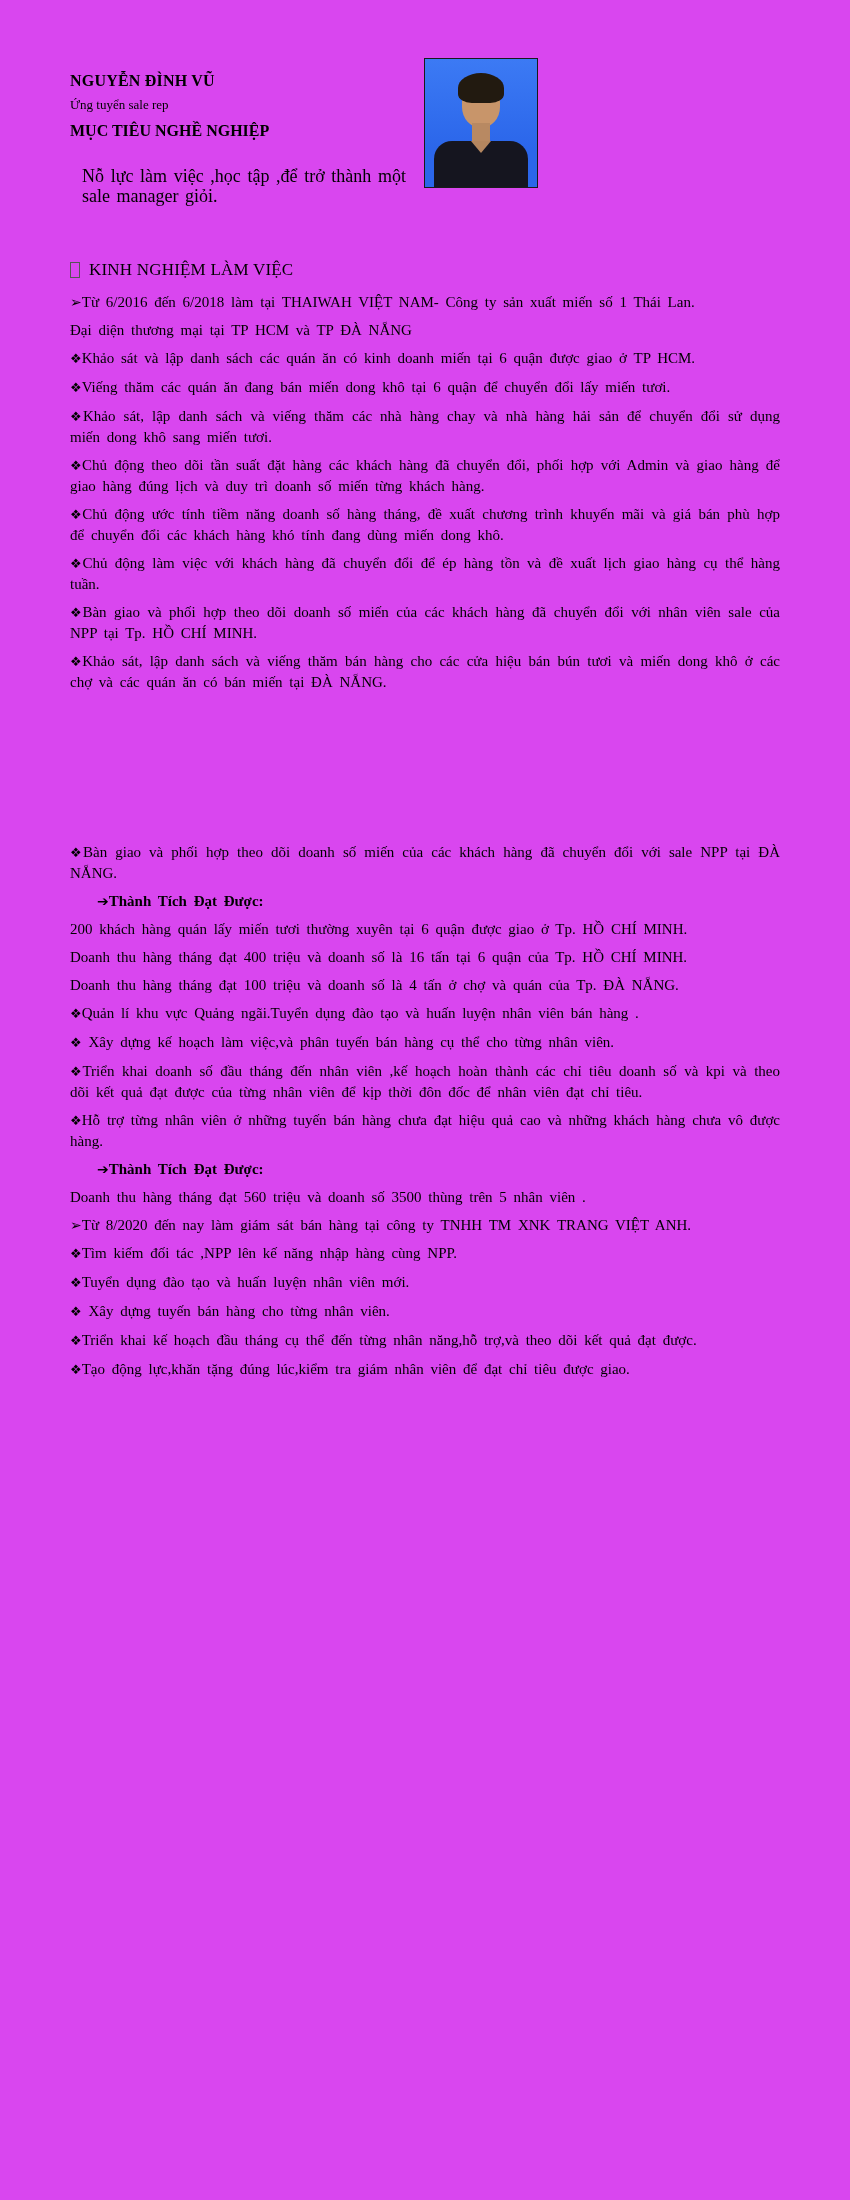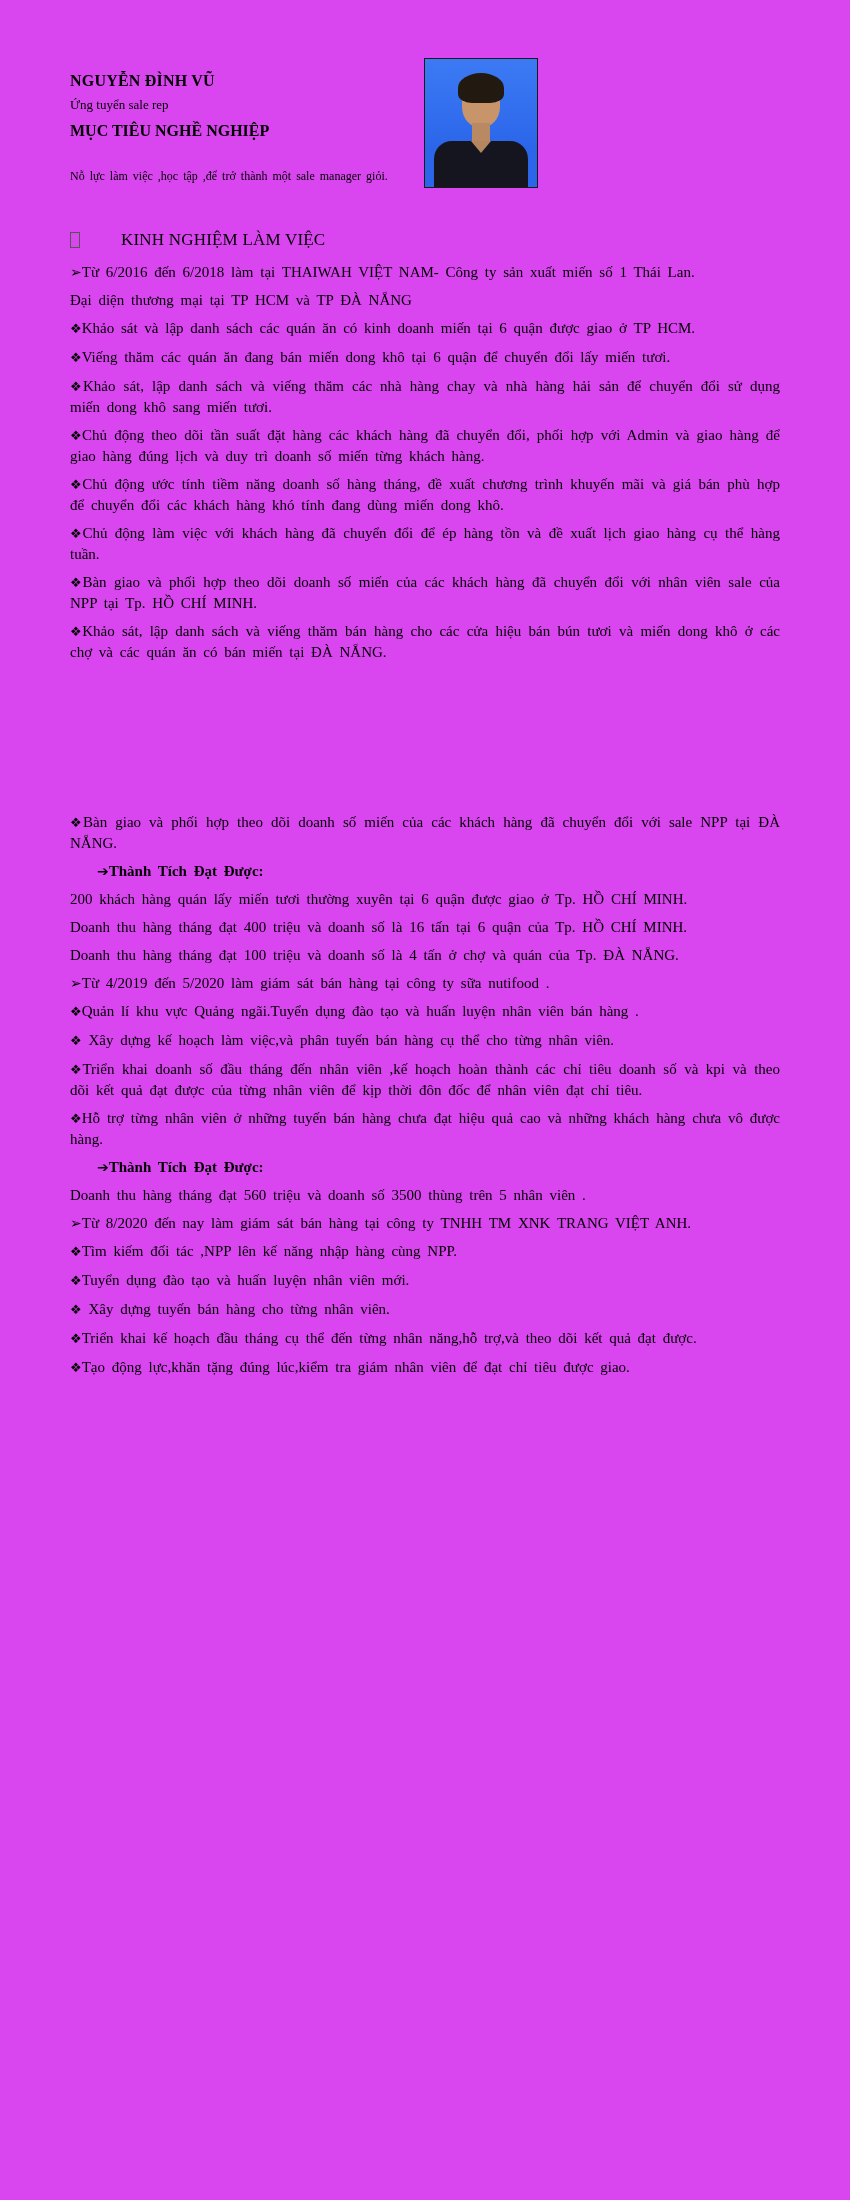--- a/index.html
+++ b/index.html
@@ -43,23 +43,23 @@
   .applying {
     font-size: 13px;
     margin: 0 0 9px 0;
   }
   .objective-heading {
     font-size: 16px;
     font-weight: bold;
     margin: 0 0 26px 0;
   }
   .objective-text {
-    font-size: 12px;
+    font-size: 18px;
     line-height: 20px;
-    margin: 0;
+    margin: 12px;
     text-align: justify;
     word-spacing: 2px;
   }
 
   
   .photo {
     position: relative;
     width: 112px;
     height: 128px;
     margin-left: 6px;
@@ -116,21 +116,20 @@
   }
 
   
   .exp-heading {
     display: flex;
     align-items: center;
     font-size: 17px;
     font-weight: 400;
     margin: 42px 0 12px 0;
     letter-spacing: 0.2px;
-    gap: 32px;
   }
   .tofu {
     display: inline-block;
     width: 8px;
     height: 14px;
     border: 1px solid #555;
     margin-right: 9px;
     flex: 0 0 auto;
   }
 
@@ -189,21 +188,20 @@
         <p class="para"><span class="bullet bullet-diamond">❖</span><span>Chủ động theo dõi tần suất đặt hàng các khách hàng đã chuyển đổi, phối hợp với Admin và giao hàng để giao hàng đúng lịch và duy trì doanh số miến từng khách hàng.</span></p>
         <p class="para"><span class="bullet bullet-diamond">❖</span><span>Chủ động ước tính tiềm năng doanh số hàng tháng, đề xuất chương trình khuyến mãi và giá bán phù hợp để chuyển đổi các khách hàng khó tính đang dùng miến dong khô.</span></p>
         <p class="para"><span class="bullet bullet-diamond">❖</span><span>Chủ động làm việc với khách hàng đã chuyển đổi để ép hàng tồn và đề xuất lịch giao hàng cụ thể hàng tuần.</span></p>
         <p class="para"><span class="bullet bullet-diamond">❖</span><span>Bàn giao và phối hợp theo dõi doanh số miến của các khách hàng đã chuyển đổi với nhân viên sale của NPP tại Tp. HỒ CHÍ MINH.</span></p>
         <p class="para"><span class="bullet bullet-diamond">❖</span><span>Khảo sát, lập danh sách và viếng thăm bán hàng cho các cửa hiệu bán bún tươi và miến dong khô ở các chợ và các quán ăn có bán miến tại ĐÀ NẴNG.</span></p>
         <p class="para" style="margin-top: 150px;"><span class="bullet bullet-diamond">❖</span><span>Bàn giao và phối hợp theo dõi doanh số miến của các khách hàng đã chuyển đổi với sale NPP tại ĐÀ NẴNG.</span></p>
         <p class="para bold"><span class="bullet bullet-achieve">➔</span><span>Thành Tích Đạt Được:</span></p>
         <p class="para"><span>200 khách hàng quán lấy miến tươi thường xuyên tại 6 quận được giao ở Tp. HỒ CHÍ MINH.</span></p>
         <p class="para"><span>Doanh thu hàng tháng đạt 400 triệu và doanh số là 16 tấn tại 6 quận của Tp. HỒ CHÍ MINH.</span></p>
         <p class="para"><span>Doanh thu hàng tháng đạt 100 triệu và doanh số là 4 tấn ở chợ và quán của Tp. ĐÀ NẴNG.</span></p>
-        <p class="para"><span class="bullet bullet-arrow">➢</span><span>Từ  4/2019 đến 5/2020 làm giám sát bán hàng tại công ty sữa nutifood .</span></p>
         <p class="para"><span class="bullet bullet-diamond">❖</span><span>Quản lí khu vực Quảng ngãi.Tuyển dụng đào tạo và huấn luyện nhân viên bán hàng .</span></p>
         <p class="para"><span class="bullet bullet-diamond">❖</span><span> Xây dựng kế hoạch làm việc,và phân tuyến bán hàng cụ thể cho từng nhân viên.</span></p>
         <p class="para"><span class="bullet bullet-diamond">❖</span><span>Triển khai doanh số đầu tháng đến nhân viên ,kế hoạch hoàn thành các chỉ tiêu doanh số và kpi và theo dõi kết quả đạt được của từng nhân viên để kịp thời đôn đốc để nhân viên đạt chỉ tiêu.</span></p>
         <p class="para"><span class="bullet bullet-diamond">❖</span><span>Hỗ trợ từng nhân viên ở những tuyến bán hàng chưa đạt hiệu quả cao và những khách hàng chưa vô được hàng.</span></p>
         <p class="para bold"><span class="bullet bullet-achieve">➔</span><span>Thành Tích Đạt Được:</span></p>
         <p class="para"><span>Doanh thu hàng tháng đạt 560 triệu và doanh số 3500 thùng trên 5 nhân viên .</span></p>
         <p class="para"><span class="bullet bullet-arrow">➢</span><span>Từ  8/2020 đến nay làm giám sát bán hàng tại công ty TNHH TM XNK TRANG VIỆT ANH.</span></p>
         <p class="para"><span class="bullet bullet-diamond">❖</span><span>Tìm kiếm đối tác ,NPP lên kế năng nhập hàng cùng NPP.</span></p>
         <p class="para"><span class="bullet bullet-diamond">❖</span><span>Tuyển dụng đào tạo và huấn luyện nhân viên mới.</span></p>
         <p class="para"><span class="bullet bullet-diamond">❖</span><span> Xây dựng tuyến bán hàng cho từng nhân viên.</span></p>

